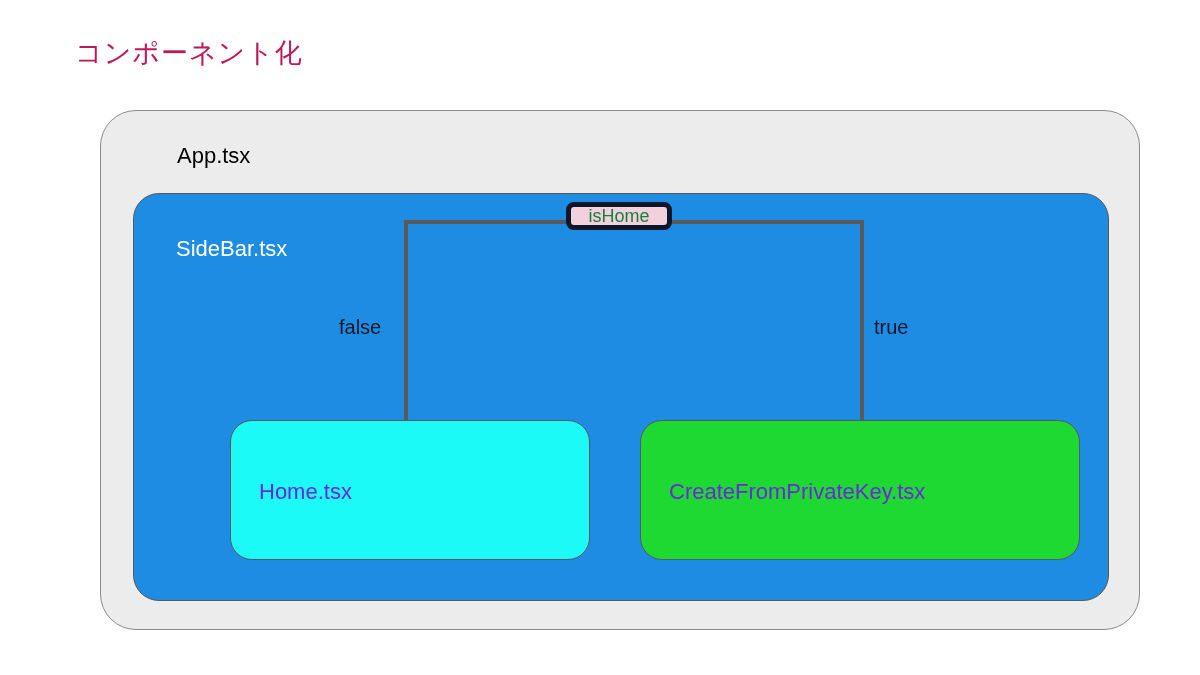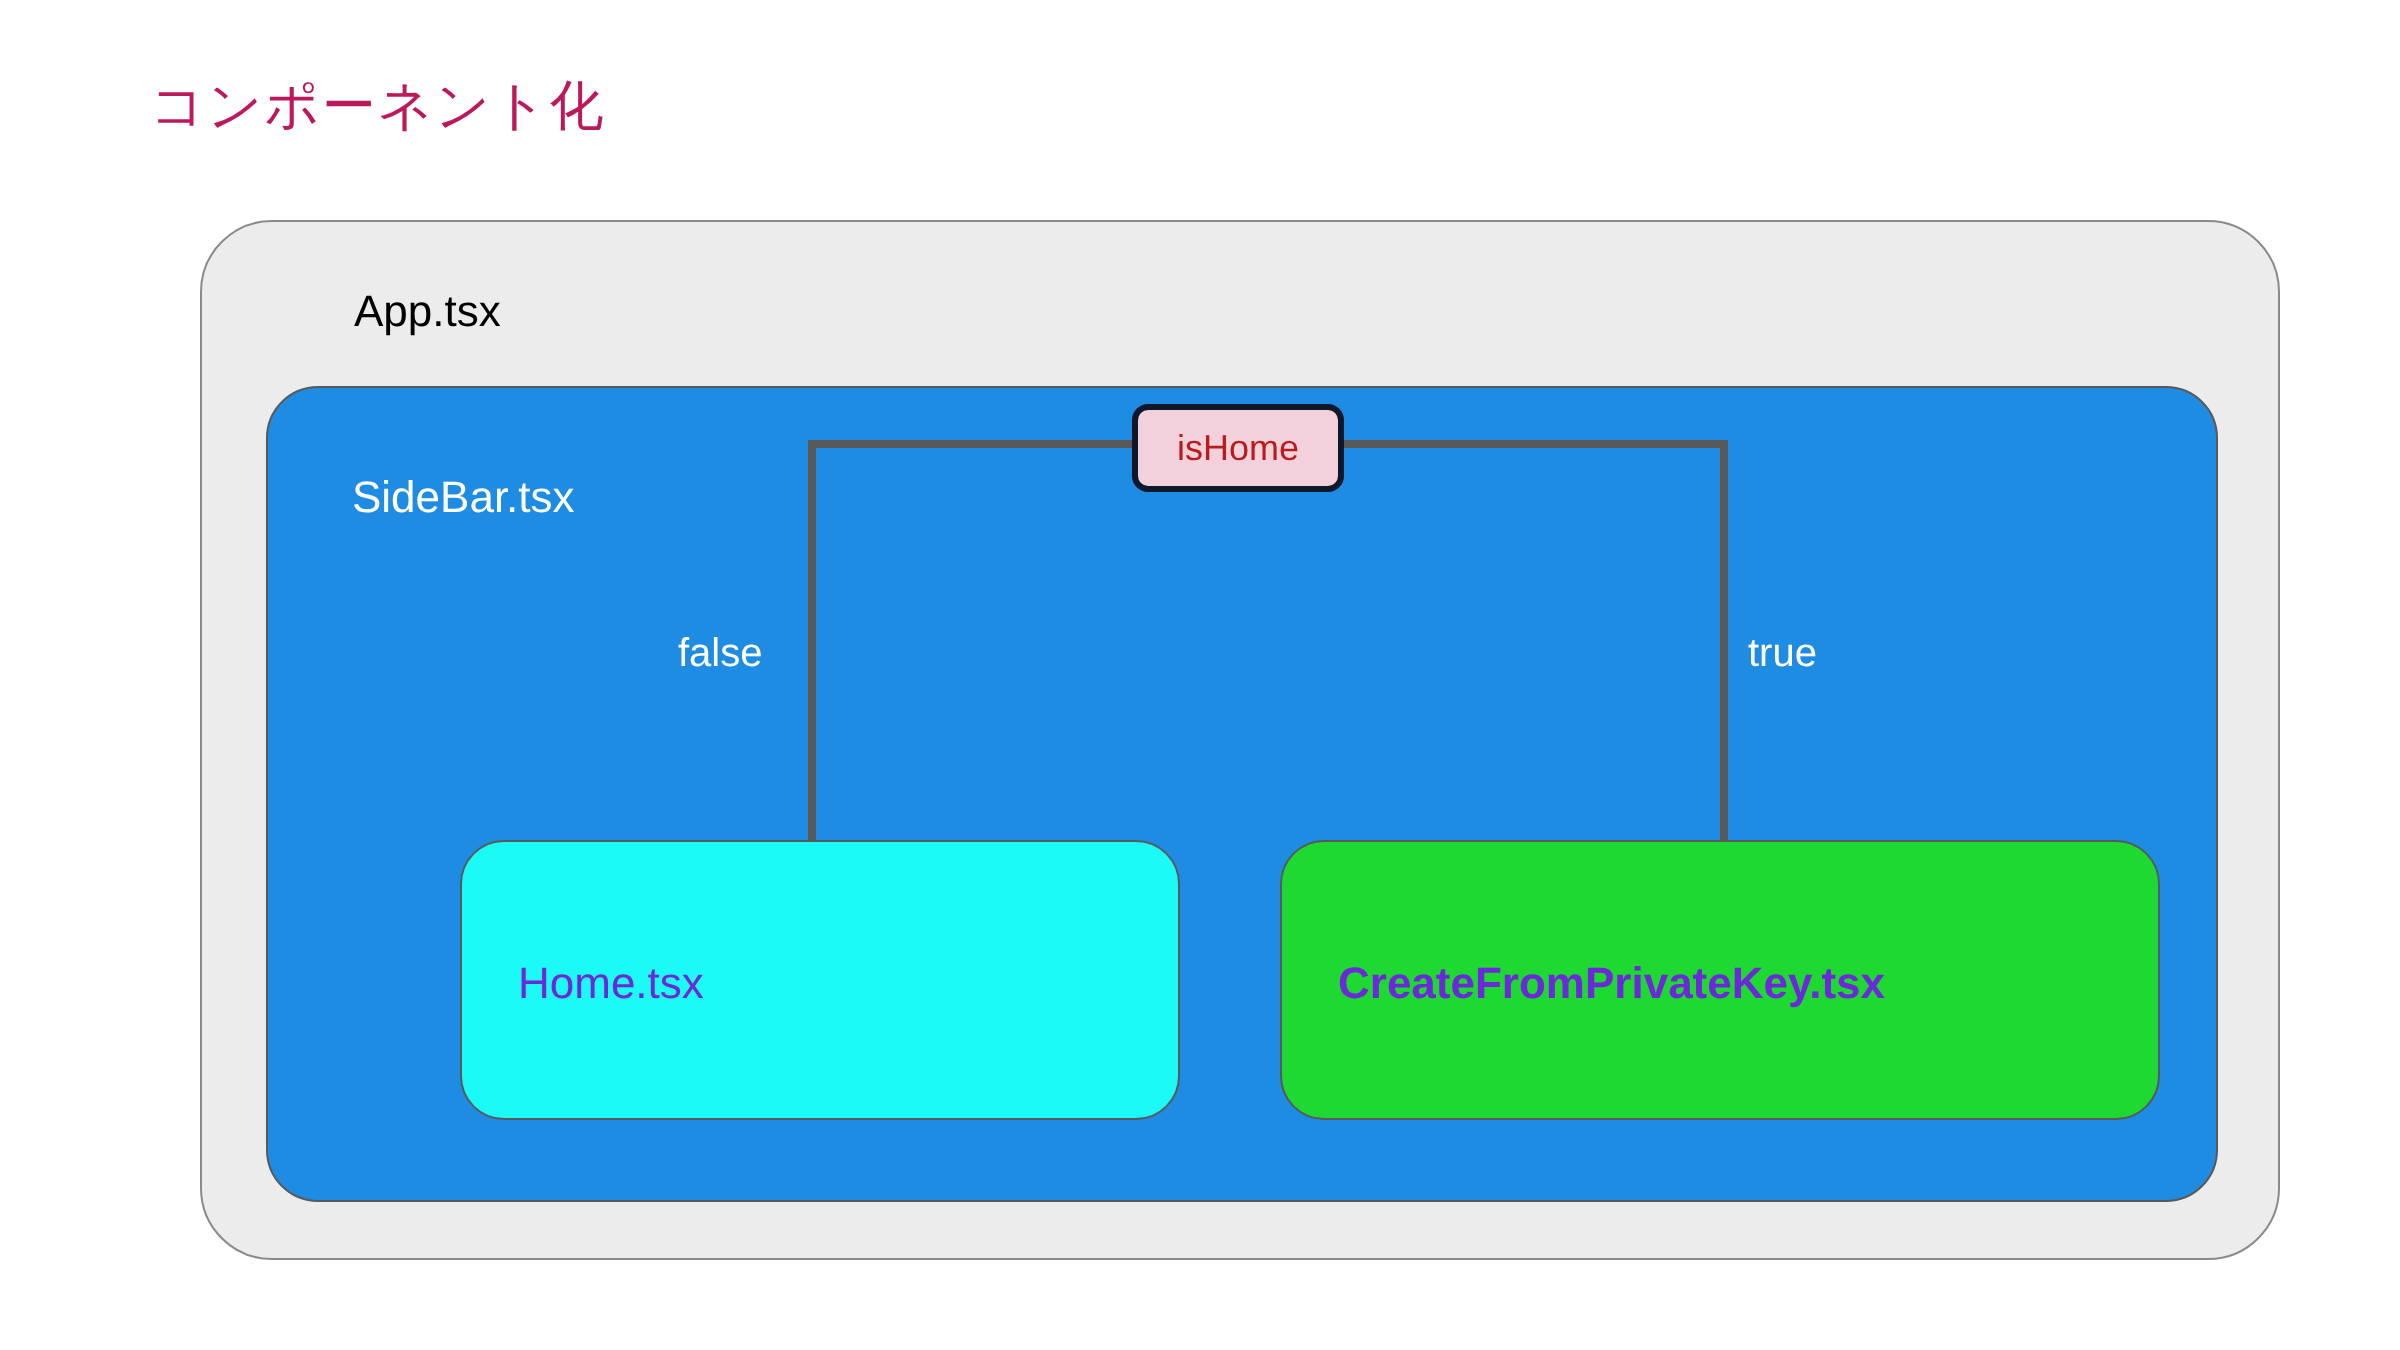--- a/index.html
+++ b/index.html
@@ -53,43 +53,43 @@
       left: 42px;
       top: 42px;
       font-size: 22px;
       color: #ffffff;
     }
     .ishome-badge {
       position: absolute;
       left: 432px;
       top: 8px;
       width: 106px;
-      height: 44px;
+      height: 28px;
       background: #f3d1dc;
-      border: 3px solid #0f172a;
+      border: 5px solid #0f172a;
       border-radius: 8px;
       display: flex;
       align-items: center;
       justify-content: center;
       font-size: 18px;
-      color: #b91c1c;
+      color: #15803d;
       z-index: 3;
     }
     .connector {
       position: absolute;
       background: #595959;
       z-index: 1;
     }
     .conn-top { top: 26px; left: 270px; width: 460px; height: 4px; }
     .conn-left { top: 26px; left: 270px; width: 4px; height: 202px; }
     .conn-right { top: 26px; left: 726px; width: 4px; height: 202px; }
     .branch-label {
       position: absolute;
       font-size: 20px;
-      color: #ffffff;
+      color: #0f172a;
       z-index: 2;
     }
     .label-false { left: 205px; top: 122px; }
     .label-true { left: 740px; top: 122px; }
     .home-box {
       position: absolute;
       left: 96px;
       top: 226px;
       width: 360px;
       height: 140px;
@@ -101,21 +101,20 @@
     .create-box {
       position: absolute;
       left: 506px;
       top: 226px;
       width: 440px;
       height: 140px;
       background: #1ed931;
       border: 1px solid #595959;
       border-radius: 22px;
       z-index: 2;
-      font-weight: bold;
     }
     .inner-label {
       position: absolute;
       left: 28px;
       top: 58px;
       font-size: 22px;
       color: #6d28d9;
     }
   </style>
 </head>

